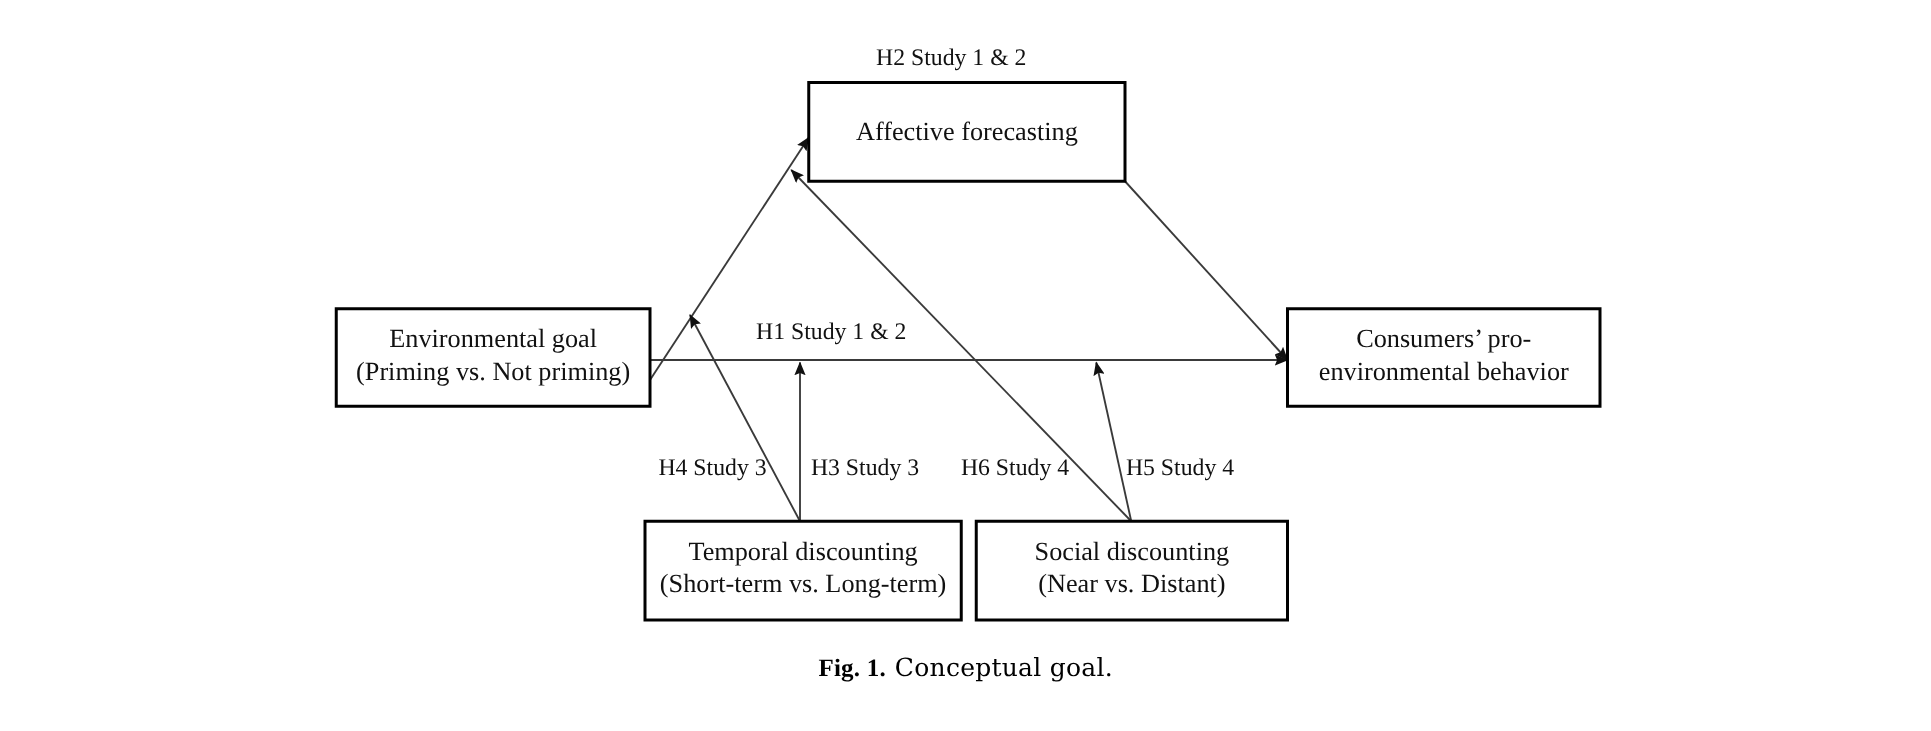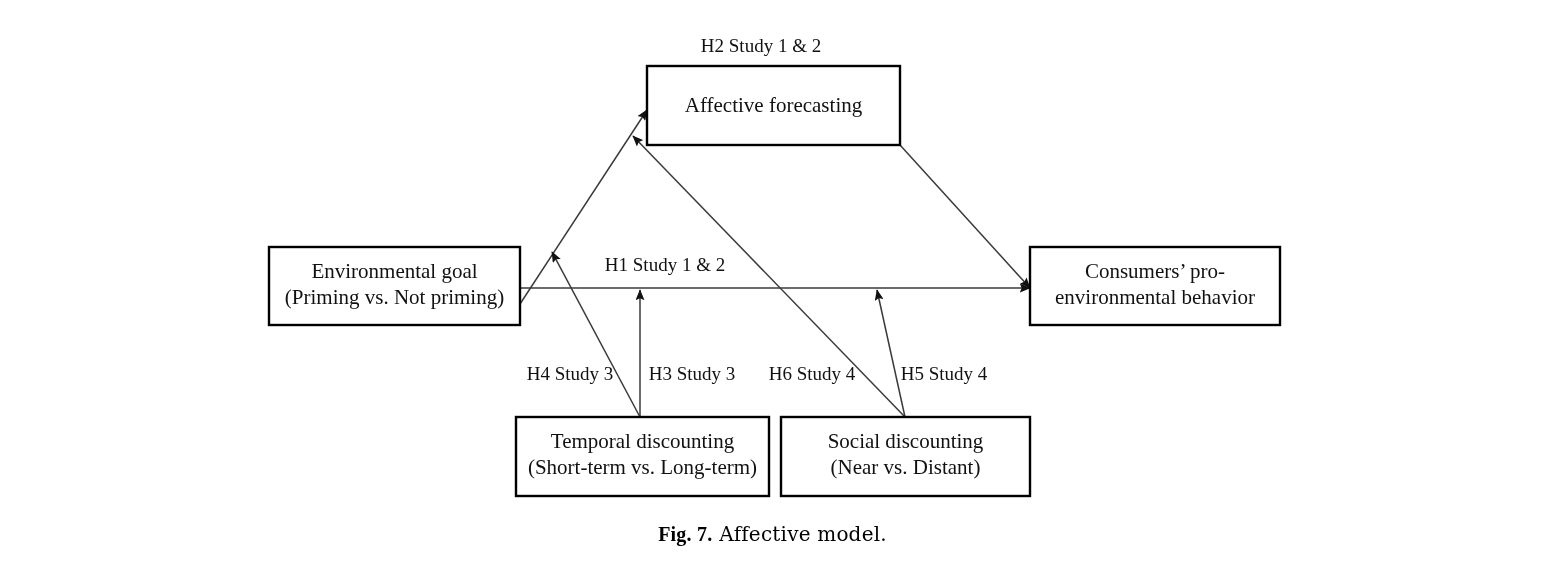--- a/index.html
+++ b/index.html
@@ -133,16 +133,16 @@
       <text class="edge-label" x="761" y="48">H2  Study 1 &amp; 2</text>
       <text class="edge-label" x="665" y="267">H1  Study 1 &amp; 2</text>
       <text class="edge-label" x="570" y="376">H4  Study 3</text>
       <text class="edge-label" x="692" y="376">H3  Study 3</text>
       <text class="edge-label" x="812" y="376">H6  Study 4</text>
       <text class="edge-label" x="944" y="376">H5  Study 4</text>
     </g>
   </svg>
 
   <div class="caption">
-    <span class="cap-num">Fig. 7.</span><span class="cap-text">Affective model.</span>
+    <span class="cap-num">Fig. 1.</span><span class="cap-text">Conceptual goal.</span>
   </div>
 
 </div>
 
 </body></html>

